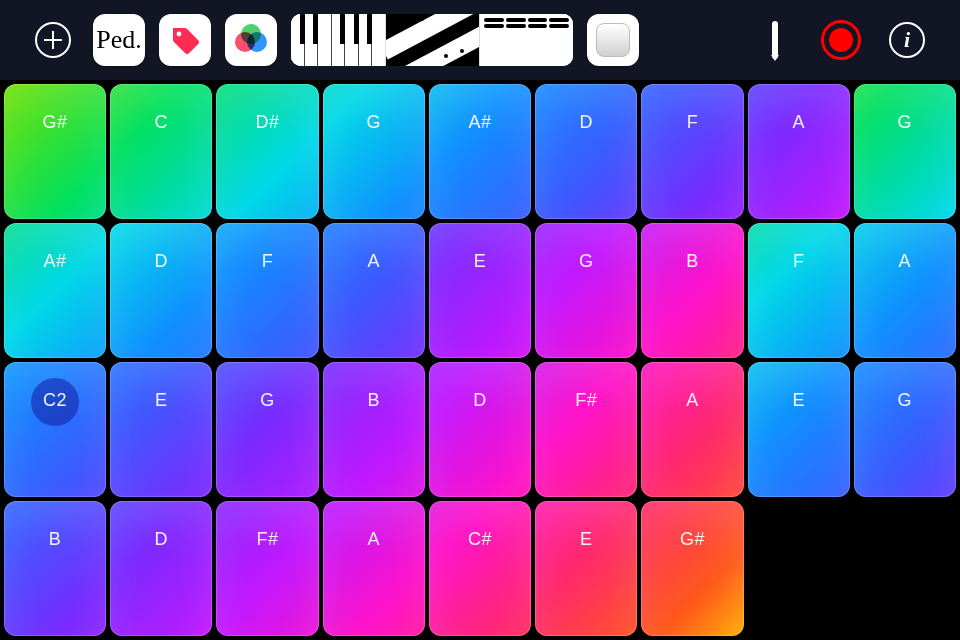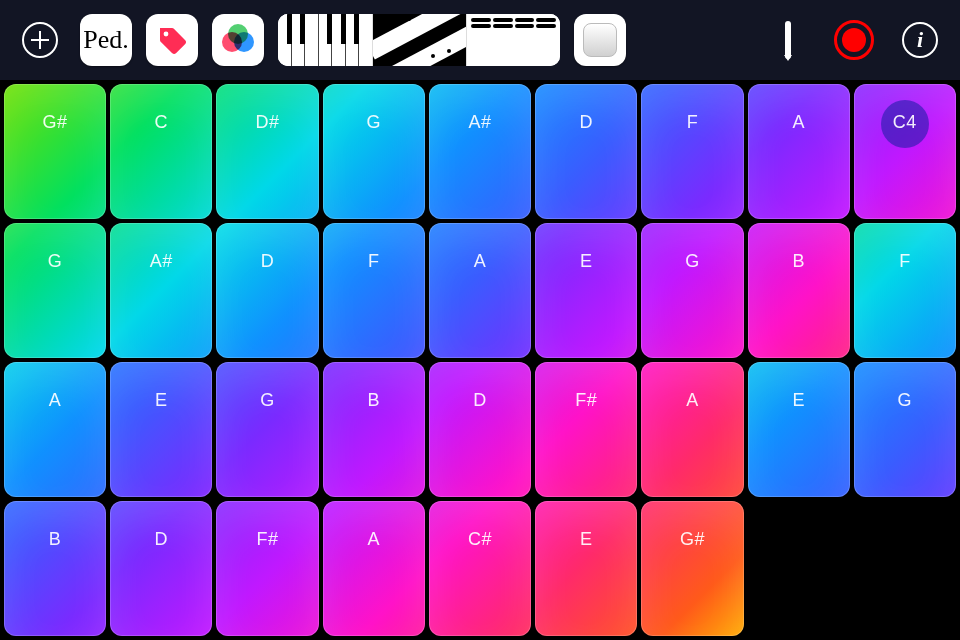--- a/index.html
+++ b/index.html
@@ -5,21 +5,21 @@
   * { box-sizing: border-box; margin: 0; padding: 0; }
   html, body { width: 960px; height: 640px; overflow: hidden; font-family: -apple-system, "Helvetica Neue", Arial, sans-serif; }
   body { background: #000; }
 
   
   .toolbar {
     height: 80px;
     background: #121524;
     display: flex;
     align-items: center;
-    padding: 0 14px;
+    padding: 0 27px;
     gap: 14px;
     justify-content: flex-end;
   }
   .tb-btn {
     width: 52px; height: 52px;
     border-radius: 12px;
     background: #fff;
     display: flex; align-items: center; justify-content: center;
     box-shadow: 0 1px 2px rgba(0,0,0,.4);
   }
@@ -275,24 +275,20 @@
       </div>
       <div class="pad" style="background-position: -533.333px 0px;">
         <div class="lbl">D</div>
       </div>
       <div class="pad" style="background-position: -640px 0px;">
         <div class="lbl">F</div>
       </div>
       <div class="pad" style="background-position: -746.667px 0px;">
         <div class="lbl">A</div>
       </div>
-      <div class="pad has-mark" style="background-position: -853.333px 0px;">
-        <div class="mark"></div>
-        <div class="lbl">C4</div>
-      </div>
       <div class="pad" style="background-position: 0px -140px;">
         <div class="lbl">G</div>
       </div>
       <div class="pad" style="background-position: -106.667px -140px;">
         <div class="lbl">A#</div>
       </div>
       <div class="pad" style="background-position: -213.333px -140px;">
         <div class="lbl">D</div>
       </div>
       <div class="pad" style="background-position: -320px -140px;">
@@ -309,20 +305,24 @@
       </div>
       <div class="pad" style="background-position: -853.333px -140px;">
         <div class="lbl">B</div>
       </div>
       <div class="pad" style="background-position: 0px -280px;">
         <div class="lbl">F</div>
       </div>
       <div class="pad" style="background-position: -106.667px -280px;">
         <div class="lbl">A</div>
       </div>
+      <div class="pad has-mark" style="background-position: -213.333px -280px;">
+        <div class="mark"></div>
+        <div class="lbl">C2</div>
+      </div>
       <div class="pad" style="background-position: -320px -280px;">
         <div class="lbl">E</div>
       </div>
       <div class="pad" style="background-position: -426.667px -280px;">
         <div class="lbl">G</div>
       </div>
       <div class="pad" style="background-position: -533.333px -280px;">
         <div class="lbl">B</div>
       </div>
       <div class="pad" style="background-position: -640px -280px;">

